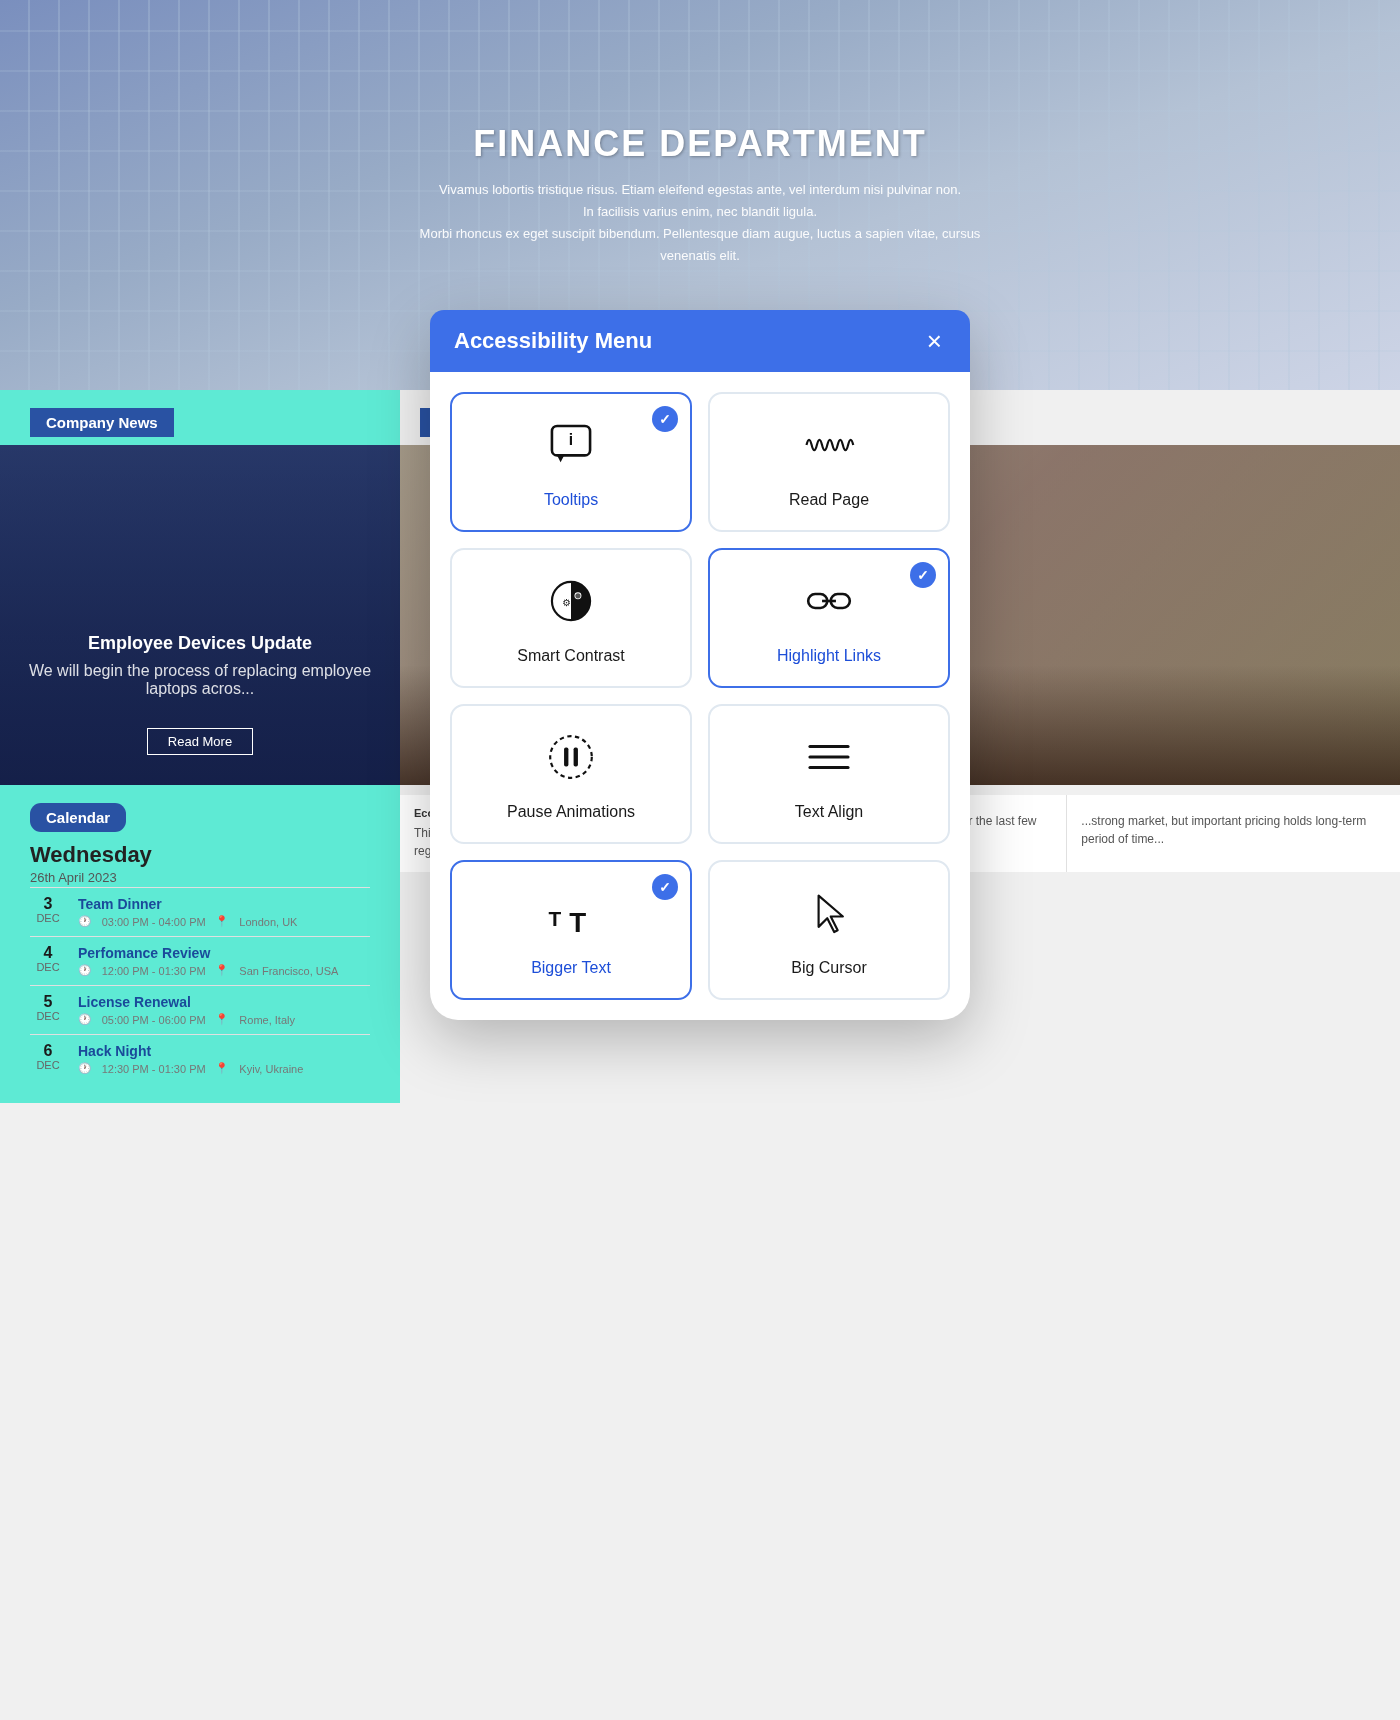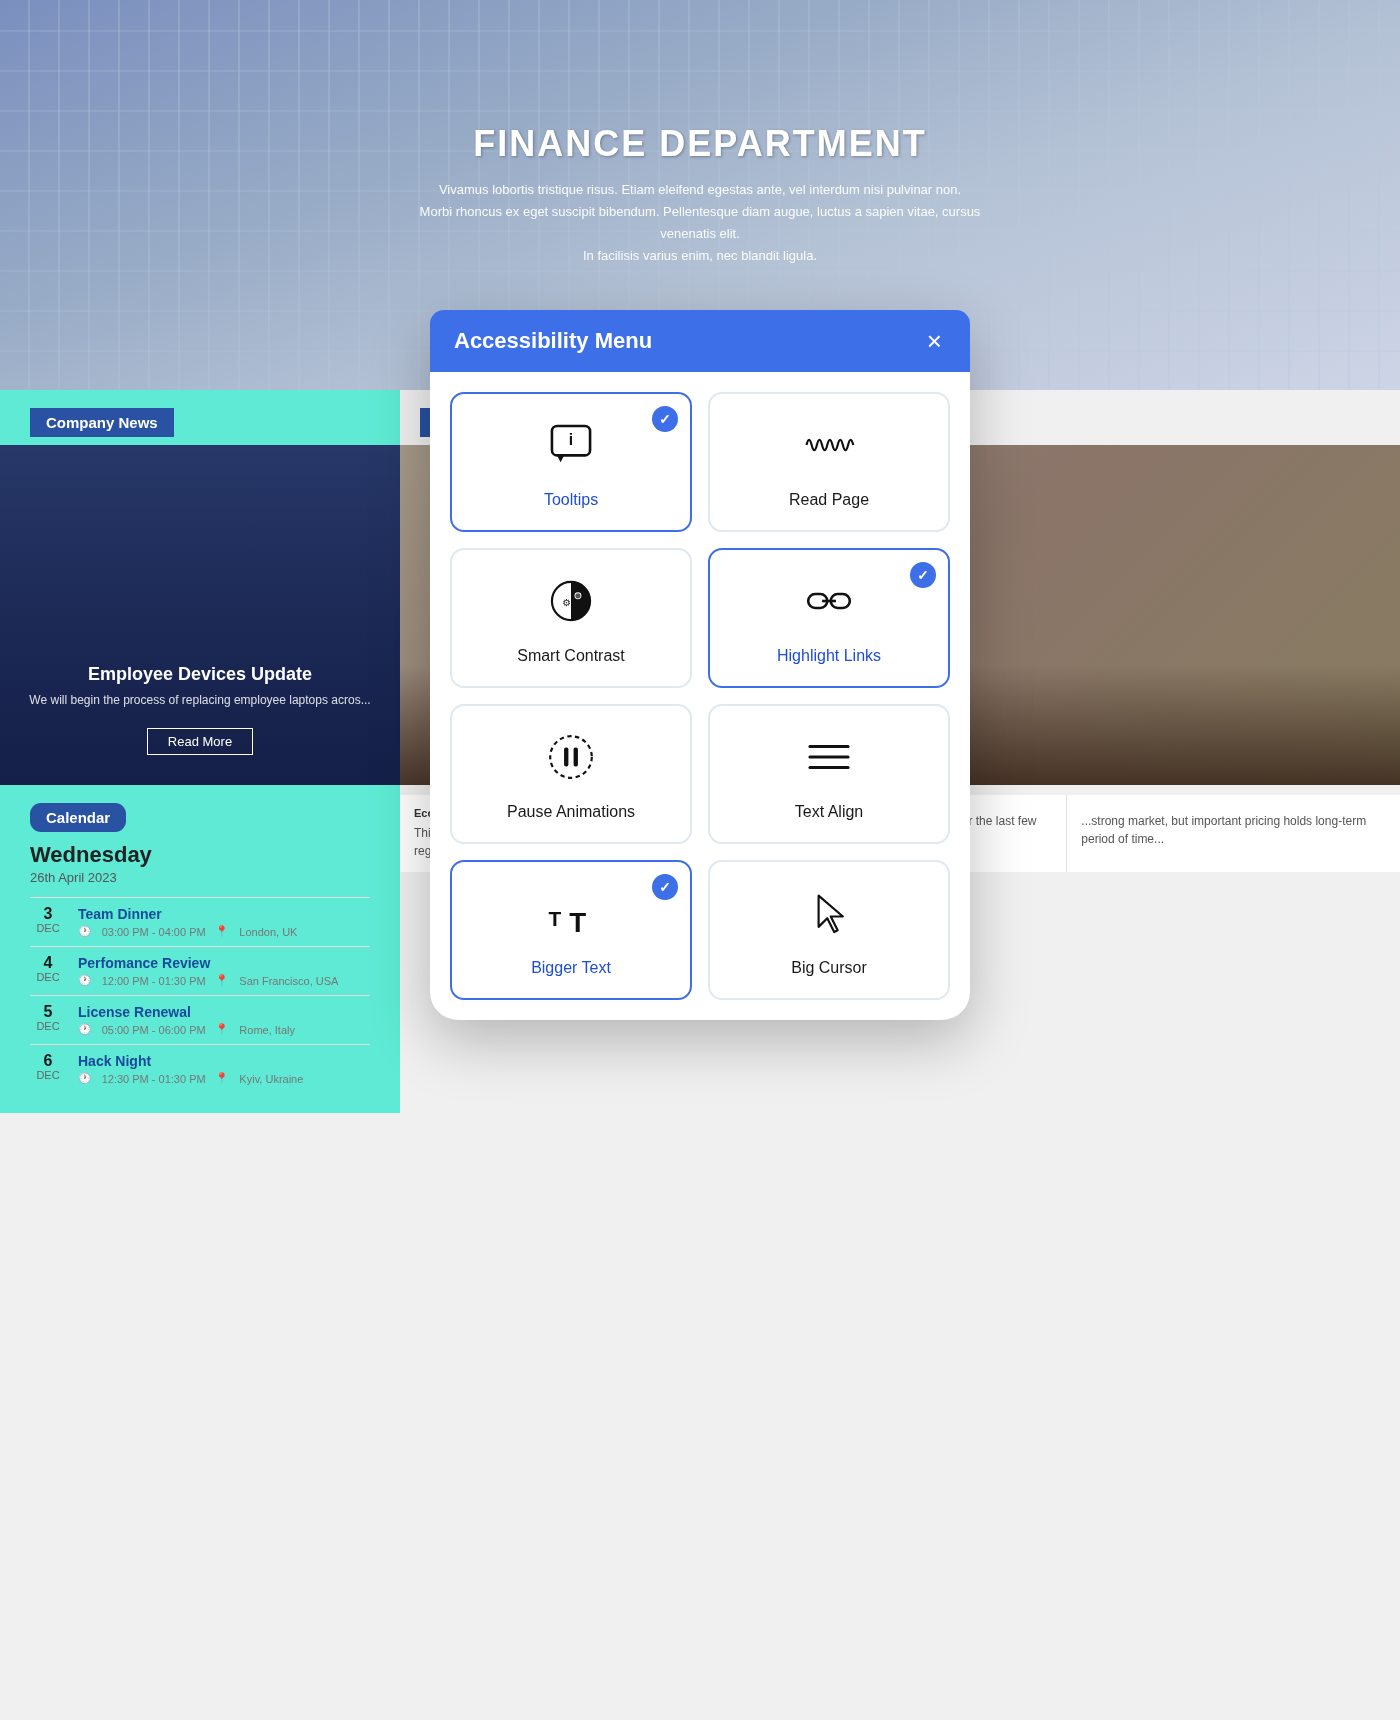--- a/index.html
+++ b/index.html
@@ -114,23 +114,23 @@
       text-align: center;
       color: white;
       padding: 0 20px;
     }
     .news-content h3 {
       font-size: 18px;
       font-weight: bold;
       margin-bottom: 8px;
     }
     .news-content p {
-      font-size: 12px;
+      font-size: 16px;
       opacity: 0.85;
-      margin-bottom: 21px;
+      margin-bottom: 30px;
     }
     .read-more-btn {
       border: 1px solid white;
       color: white;
       background: transparent;
       padding: 5px 20px;
       font-size: 13px;
       cursor: pointer;
     }
 
@@ -150,21 +150,21 @@
     }
     .calendar-day-title {
       font-size: 22px;
       font-weight: bold;
       color: #222;
       margin-bottom: 2px;
     }
     .calendar-date-sub {
       font-size: 13px;
       color: #555;
-      margin-bottom: 12px;
+      margin-bottom: 2px;
     }
     .calendar-event {
       display: flex;
       align-items: flex-start;
       border-top: 1px solid #e0e0e0;
       padding: 8px 0;
       gap: 12px;
     }
     .event-date-badge {
       text-align: center;
@@ -352,22 +352,22 @@
   </style>
 </head>
 <body>
 
 <div class="hero">
   <div class="hero-building"></div>
   <div class="hero-content">
     <div class="hero-title">FINANCE DEPARTMENT</div>
     <div class="hero-subtitle">
       <div>Vivamus lobortis tristique risus. Etiam eleifend egestas ante, vel interdum nisi pulvinar non.</div>
+      <div>In facilisis varius enim, nec blandit ligula.</div>
       <div>Morbi rhoncus ex eget suscipit bibendum. Pellentesque diam augue, luctus a sapien vitae, cursus venenatis elit.</div>
-      <div>In facilisis varius enim, nec blandit ligula.</div>
     </div>
   </div>
 </div>
 
 <div class="main-content">
 
   <div class="left-col">
 
     
     <div class="section-header">Company News</div>

